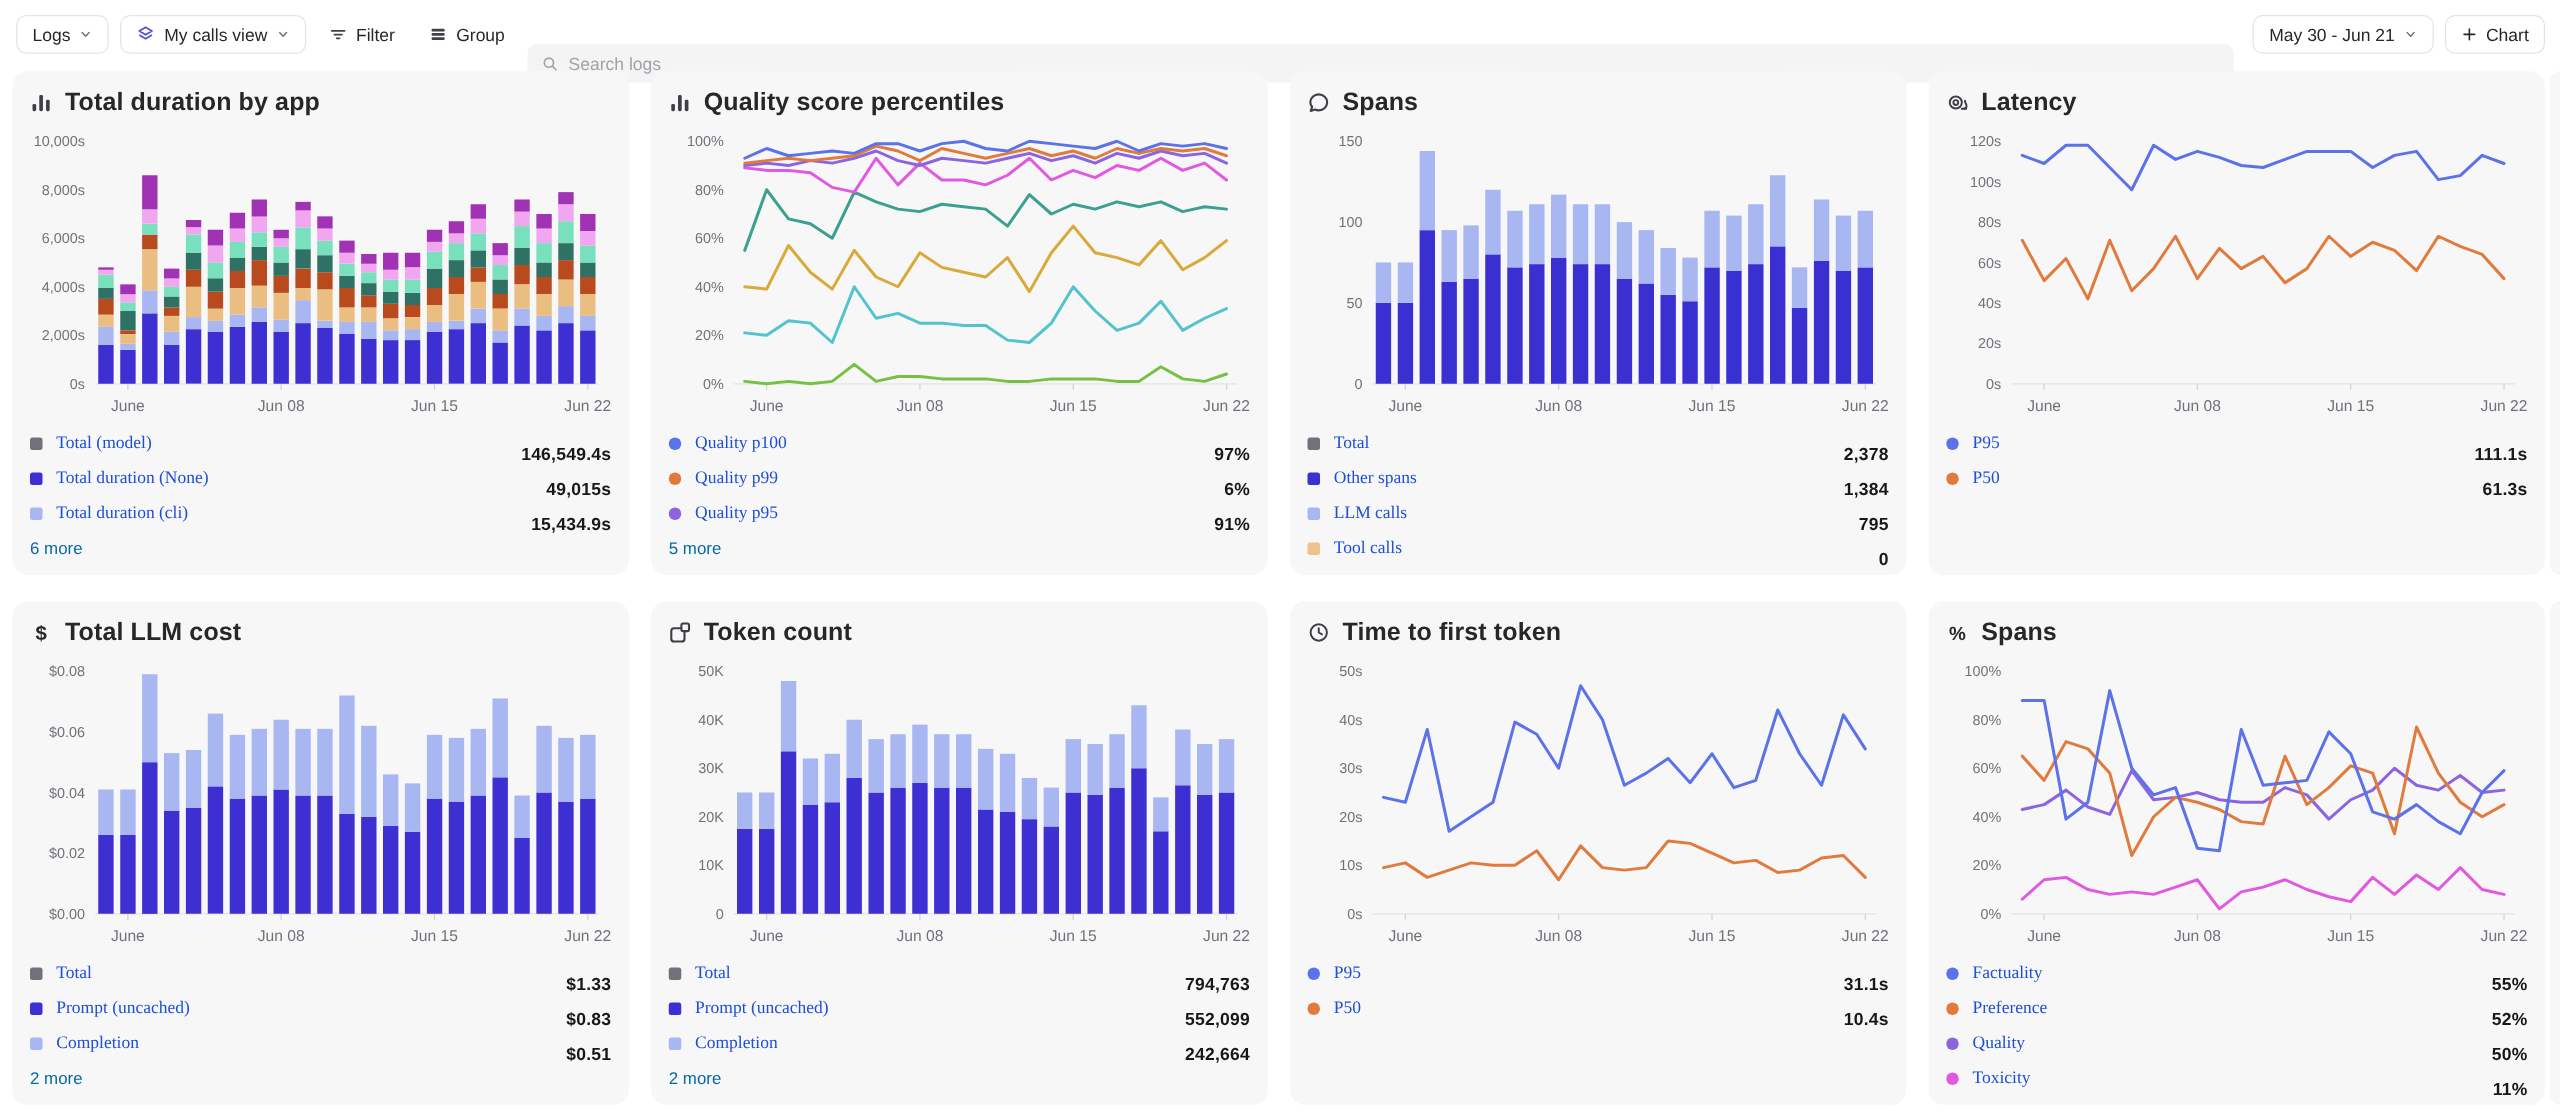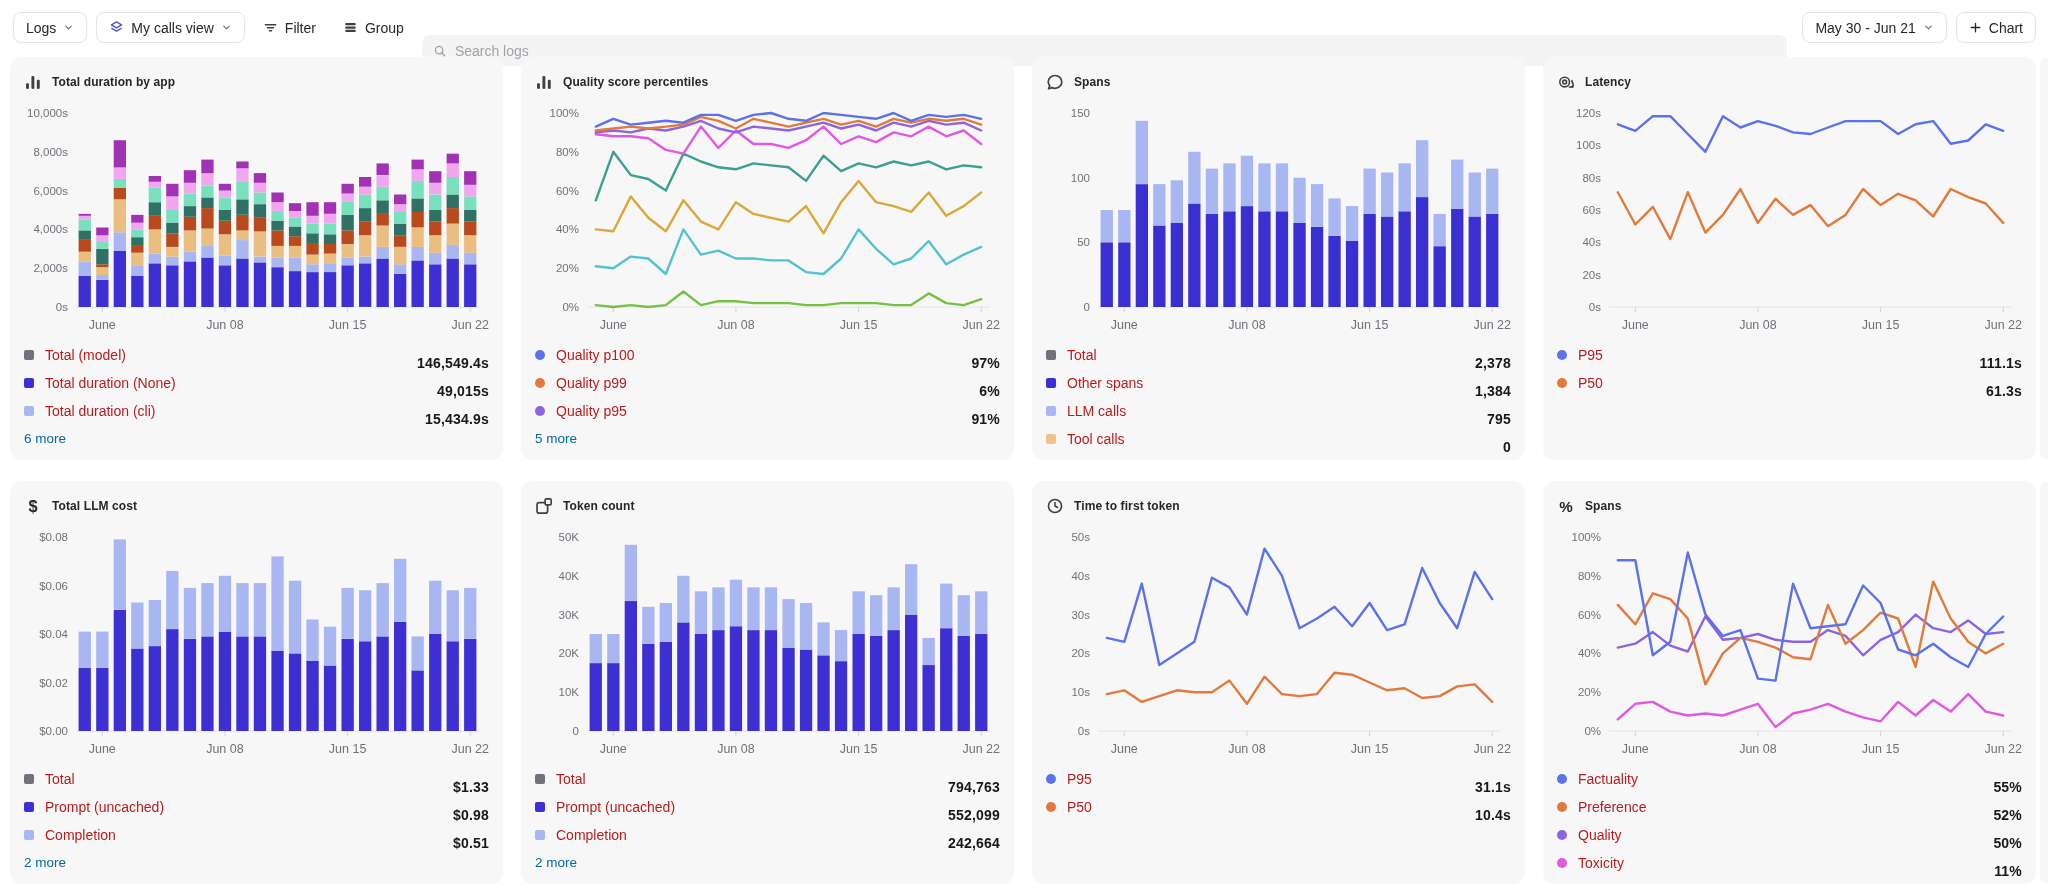--- a/index.html
+++ b/index.html
@@ -12,30 +12,30 @@
        color:#27272a;background:#fff;border:1px solid #e4e4e7;border-radius:8px;cursor:pointer;white-space:nowrap;}
   .btn.ghost{border:none;background:transparent;padding:0 9px;}
   .search{flex:1;height:31px;background:#f4f4f5;border-radius:8px;display:flex;align-items:center;gap:8px;
           padding:0 11px;font-size:14px;color:#a1a1aa;box-sizing:border-box;margin-right:6px;margin-top:23px;}
   .tico{flex:none;display:block;}
 
   
   .grid{display:grid;grid-template-columns:repeat(4,493px);grid-auto-rows:403px;gap:21px 18px;margin:17px 0 0 10px;}
   .panel{background:#f7f7f8;border-radius:12px;padding:14px 14px 0 14px;box-sizing:border-box;overflow:hidden;position:relative;}
   .phead{display:flex;align-items:center;gap:10px;height:22px;margin-bottom:4px;}
-  .ptitle{font-size:12px;font-weight:600;color:#27272a;margin:0;letter-spacing:.1px;}
+  .ptitle{font-size:20px;font-weight:600;color:#27272a;margin:0;letter-spacing:.1px;}
   .picon{width:18px;height:18px;flex:none;}
   .chart{display:block;width:465px;height:240px;margin-top:6px;overflow:visible;}
   .ylab{font:11.5px "Liberation Sans",sans-serif;fill:#71717a;}
   .xlab{font:12.5px "Liberation Sans",sans-serif;fill:#71717a;}
   .legend{margin-top:2px;}
   .lrow{display:flex;align-items:center;gap:11px;height:28px;font-size:14px;}
   .sw{width:10px;height:10px;border-radius:2px;flex:none;}
   .sw.round{border-radius:50%;}
-  .llabel{color:#b91c1c;}
+  .llabel{color:#1d4ed8;font-family:Liberation Serif, serif;}
   .lval{margin-left:auto;font-weight:700;color:#18181b;letter-spacing:.2px;margin-top:15px;}
   .more{height:26px;display:flex;align-items:center;font-size:13.5px;color:#0369a1;cursor:pointer;}
 
   
   .sliver{position:absolute;right:0;width:8px;background:#f7f7f8;border-radius:12px 0 0 12px;}
   .sliver.r1{top:57px;height:403px;}
   .sliver.r2{top:481px;height:403px;}
 </style>
 </head>
 <body>
@@ -593,21 +593,21 @@
         </svg>
       <div class="legend">
           <div class="lrow">
             <span class="sw" style="background: rgb(113, 113, 122);"></span>
             <span class="llabel">Total</span>
             <span class="lval">$1.33</span>
           </div>
           <div class="lrow">
             <span class="sw" style="background: rgb(61, 47, 210);"></span>
             <span class="llabel">Prompt (uncached)</span>
-            <span class="lval">$0.98</span>
+            <span class="lval">$0.83</span>
           </div>
           <div class="lrow">
             <span class="sw" style="background: rgb(168, 182, 242);"></span>
             <span class="llabel">Completion</span>
             <span class="lval">$0.51</span>
           </div>
         </div>
       <div class="more">2 more</div>
     </section>
 

